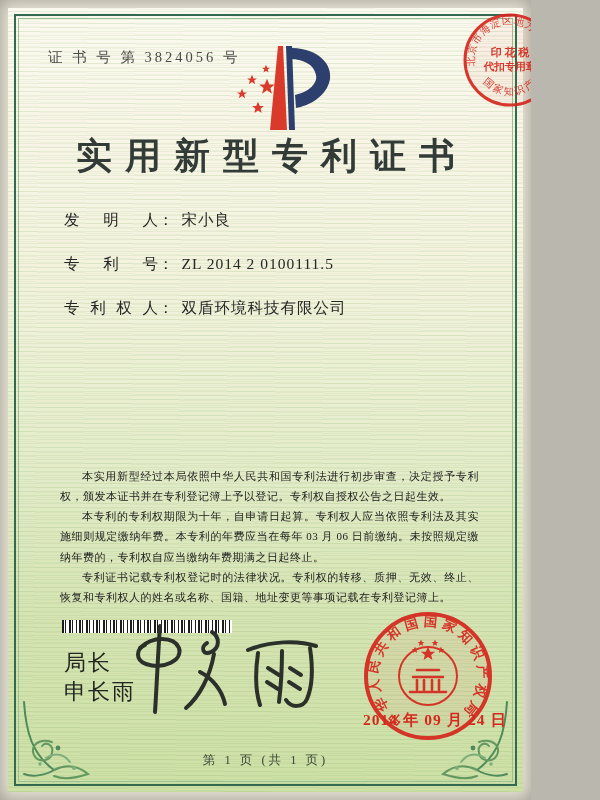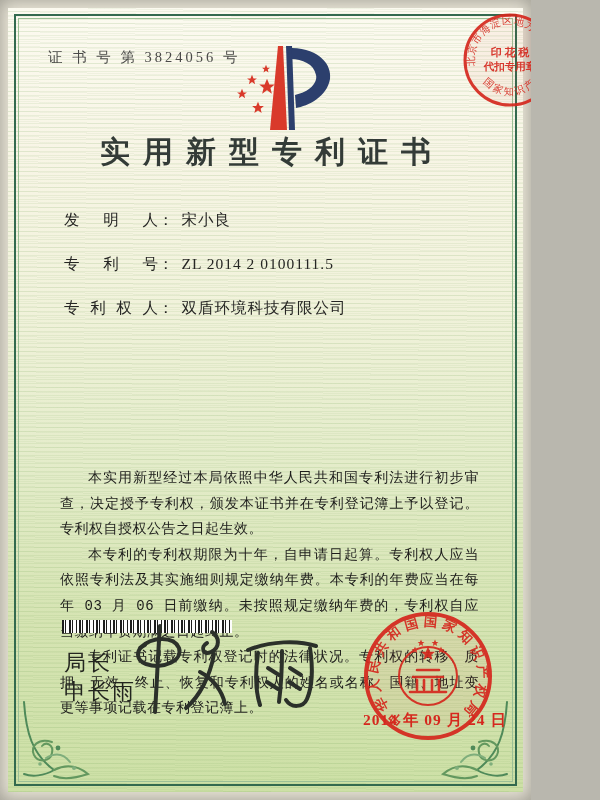--- a/index.html
+++ b/index.html
@@ -15,30 +15,30 @@
           background:repeating-linear-gradient(1.2deg, rgba(110,160,85,.08) 0 1px, transparent 1px 5px); }
   .frame1 { position:absolute; inset:6px; border:2.5px solid #336a4f; z-index:2; pointer-events:none; }
   .frame2 { position:absolute; inset:10px; border:1px solid #9cc096; z-index:2; pointer-events:none; }
   .layer { position:absolute; inset:0; z-index:3; }
 
   .cert-no { position:absolute; left:40px; top:40px; font-size:14.5px; color:#4a4a48;
              letter-spacing:3px; }
   .logo { position:absolute; left:212px; top:30px; }
   .tax-seal { position:absolute; left:450px; top:0px; opacity:.92; }
   .title { position:absolute; left:0; top:124px; width:100%; text-align:center;
-           font-size:30px; font-weight:600; color:#333b37; letter-spacing:13px; text-indent:13px; }
+           font-size:36px; font-weight:600; color:#333b37; letter-spacing:13px; text-indent:13px; }
 
   .fields { position:absolute; left:56px; top:202px; font-size:15.5px; color:#262624; }
   .frow { height:20px; margin-bottom:24px; white-space:nowrap; }
   .flabel { display:inline-block; width:94px; text-align:justify; text-align-last:justify; }
   .fsep { margin:0 2px 0 0; }
   .fval { margin-left:6px; letter-spacing:1px; }
 
-  .paras { position:absolute; left:52px; right:44px; top:458px; font-size:14px;
-           line-height:1.83; color:#1d1d1b; text-align:justify; letter-spacing:.5px;font-family:Liberation Mono, monospace; }
+  .paras { position:absolute; left:52px; right:44px; top:458px; font-size:11px;
+           line-height:1.83; color:#1d1d1b; text-align:justify; letter-spacing:.5px; }
   .paras p { text-indent:2em; }
 
   .barcode { position:absolute; left:54px; top:612px; width:170px; height:13px; background:
      repeating-linear-gradient(90deg,#1c1c1c 0 2px,#fdfdfd 2px 3px,#1c1c1c 3px 4px,#fdfdfd 4px 7px,
        #1c1c1c 7px 9px,#fdfdfd 9px 10px,#1c1c1c 10px 11px,#fdfdfd 11px 14px,#1c1c1c 14px 15px,#fdfdfd 15px 17px); }
 
   .director { position:absolute; left:56px; top:640px; font-family:"Liberation Sans", sans-serif;
               font-size:22px; color:#23251f; line-height:29px; letter-spacing:2px; }
   .sign { position:absolute; left:112px; top:610px; }
 
@@ -158,20 +158,21 @@
           <g fill="none" stroke-width="2.6" stroke-linecap="round">
             <path d="M57,62 h22"></path>
             <path d="M53,69 h30"></path>
             <path d="M57,72 v10 M64,72 v10 M72,72 v10 M79,72 v10"></path>
             <path d="M50,84 h36"></path>
           </g>
         </g>
       </svg>
       <div class="seal-date">2014 年 09 月 24 日</div>
 
+      <div class="footer">第 1 页 (共 1 页)</div>
 
       <svg class="fl fl-left" width="92" height="94" viewBox="0 0 92 94">
         <g fill="none" stroke="#4f8a59" stroke-width="2" stroke-linecap="round">
           <path d="M6,14 C8,44 14,66 36,82 C26,88 14,89 6,86"></path>
           <path d="M34,54 C20,50 12,58 16,67 C20,75 32,74 34,65 C36,57 28,53 24,58" stroke="#63985f"></path>
           <path d="M36,82 C48,76 60,78 70,86 C58,90 46,92 36,88" stroke="#63985f"></path>
           <path d="M28,70 C38,64 46,66 52,74" stroke="#7fae7c"></path>
           <circle cx="40" cy="60" r="2.4" fill="#4f8a59" stroke="none"></circle>
           <circle cx="56" cy="80" r="2" fill="#7fae7c" stroke="none"></circle>
           <circle cx="22" cy="76" r="1.8" fill="#7fae7c" stroke="none"></circle>

